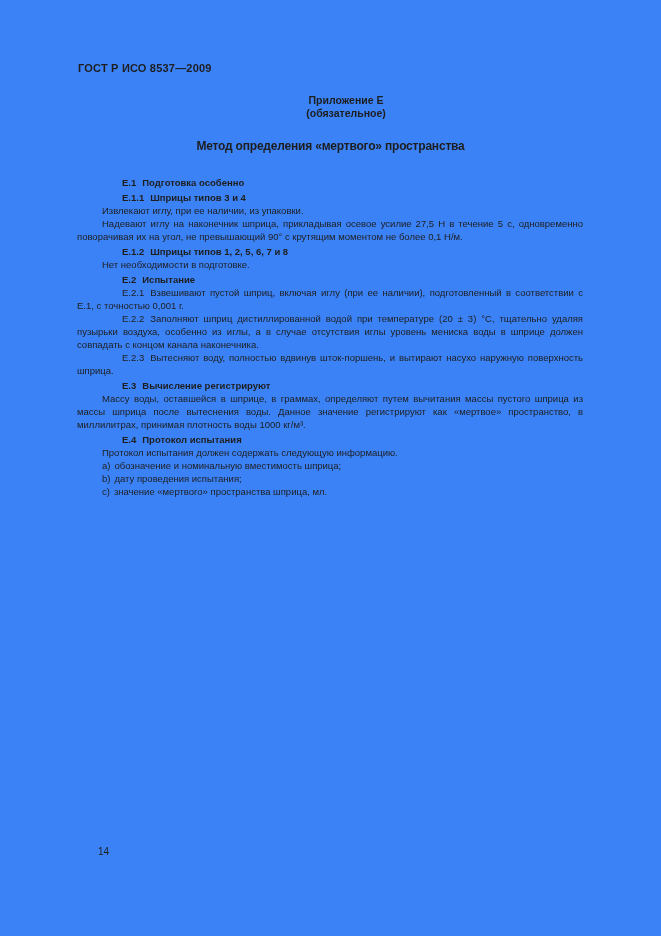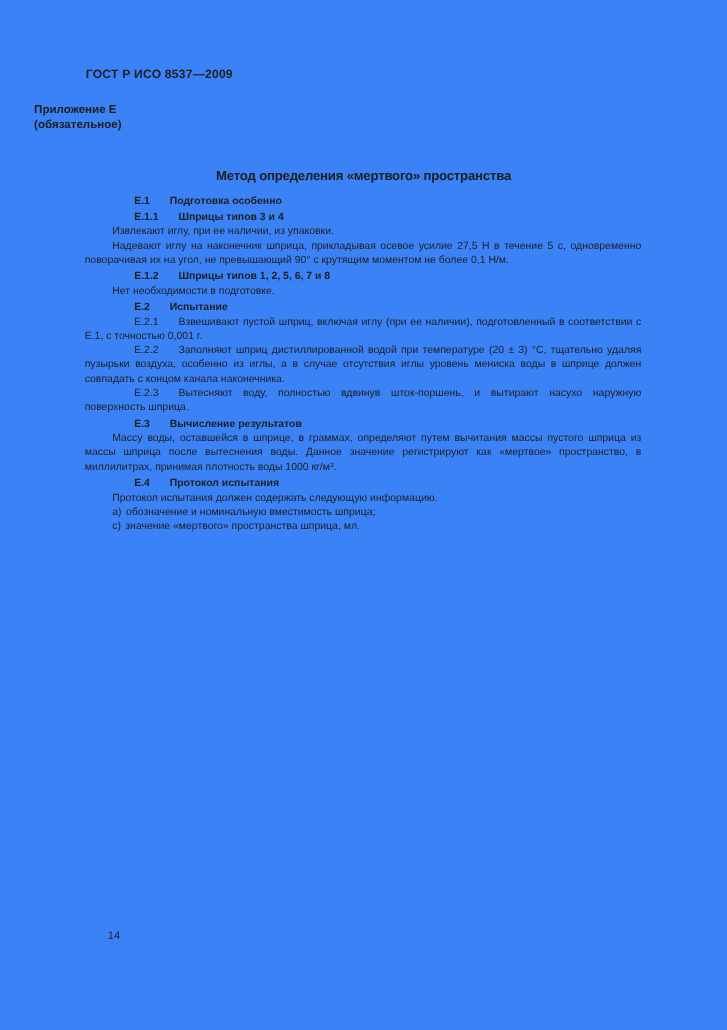--- a/index.html
+++ b/index.html
@@ -22,48 +22,49 @@
     letter-spacing: 0.2px;
     white-space: nowrap;
   }
   .appendix {
     position: absolute;
     left: 0;
     top: 94px;
     width: 661px;
     padding-left: 31px;
     box-sizing: border-box;
+    text-align: center;
     font-weight: bold;
     font-size: 10.5px;
     line-height: 12.5px;
   }
   .doc-title {
     position: absolute;
     left: 78px;
-    top: 154px;
+    top: 140px;
     width: 505px;
     text-align: center;
     font-weight: bold;
     font-size: 12px;
     line-height: 13px;
     letter-spacing: -0.2px;
     white-space: nowrap;
   }
   .content {
     position: absolute;
     left: 77px;
     top: 174px;
     width: 506px;
     font-size: 9.5px;
     line-height: 13px;
     text-align: justify;
   }
   .block { text-indent: 25px; }
   .heading { font-weight: bold; margin-top: 2px; }
-  .hnum, .pnum { margin-right: 18px; padding-left: 20px; }
+  .hnum, .pnum { margin-right: 6px; padding-left: 20px; }
   .marker { margin-right: 4px; }
   .page-num {
     position: absolute;
     left: 78px;
     top: 846px;
     font-size: 10px;
     line-height: 11px;
     margin-left: 20px;
   }
 </style>
@@ -81,21 +82,22 @@
       <div class="block heading"><span class="hnum">Е.1</span><span>Подготовка особенно</span></div>
       <div class="block heading"><span class="hnum">Е.1.1</span><span>Шприцы типов 3 и 4</span></div>
       <div class="block paragraph"><span>Извлекают иглу, при ее наличии, из упаковки.</span></div>
       <div class="block paragraph"><span>Надевают иглу на наконечник шприца, прикладывая осевое усилие 27,5 Н в течение 5 с, одновременно поворачивая их на угол, не превышающий 90° с крутящим моментом не более 0,1 Н/м.</span></div>
       <div class="block heading"><span class="hnum">Е.1.2</span><span>Шприцы типов 1, 2, 5, 6, 7 и 8</span></div>
       <div class="block paragraph"><span>Нет необходимости в подготовке.</span></div>
       <div class="block heading"><span class="hnum">Е.2</span><span>Испытание</span></div>
       <div class="block paragraph"><span class="pnum">Е.2.1</span><span>Взвешивают пустой шприц, включая иглу (при ее наличии), подготовленный в соответствии с Е.1, с точностью 0,001 г.</span></div>
       <div class="block paragraph"><span class="pnum">Е.2.2</span><span>Заполняют шприц дистиллированной водой при температуре (20 ± 3) °С, тщательно удаляя пузырьки воздуха, особенно из иглы, а в случае отсутствия иглы уровень мениска воды в шприце должен совпадать с концом канала наконечника.</span></div>
       <div class="block paragraph"><span class="pnum">Е.2.3</span><span>Вытесняют воду, полностью вдвинув шток-поршень, и вытирают насухо наружную поверхность шприца.</span></div>
-      <div class="block heading"><span class="hnum">Е.3</span><span>Вычисление результатов</span></div>
+      <div class="block heading"><span class="hnum">Е.3</span><span>Вычисление регистрируют</span></div>
       <div class="block paragraph"><span>Массу воды, оставшейся в шприце, в граммах, определяют путем вычитания массы пустого шприца из массы шприца после вытеснения воды. Данное значение регистрируют как «мертвое» пространство, в миллилитрах, принимая плотность воды 1000 кг/м³.</span></div>
       <div class="block heading"><span class="hnum">Е.4</span><span>Протокол испытания</span></div>
       <div class="block paragraph"><span>Протокол испытания должен содержать следующую информацию.</span></div>
       <div class="block list-item"><span class="marker">a)</span><span>обозначение и номинальную вместимость шприца;</span></div>
+      <div class="block list-item"><span class="marker">b)</span><span>дату проведения испытания;</span></div>
       <div class="block list-item"><span class="marker">c)</span><span>значение «мертвого» пространства шприца, мл.</span></div>
     </div>
   <div class="page-num">14</div>
 </div>
 
 </body></html>

